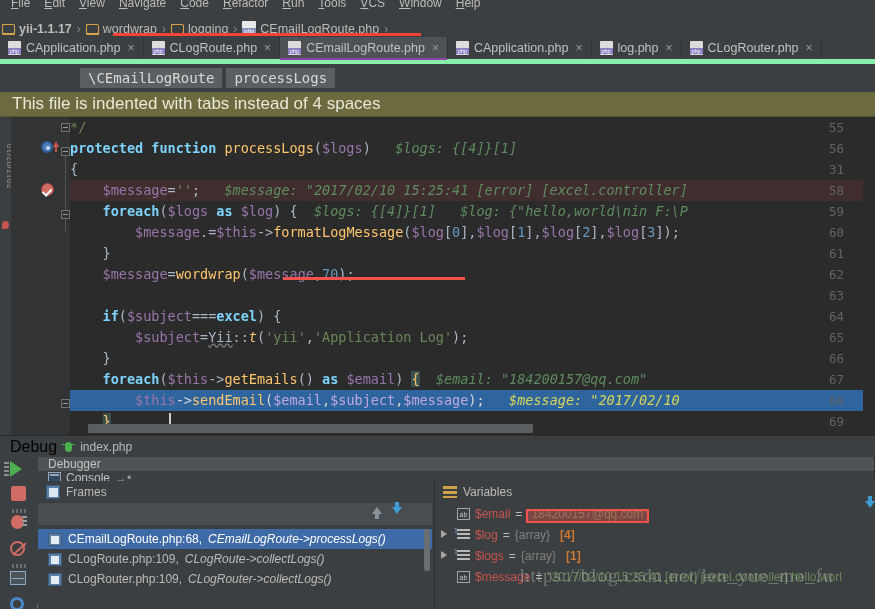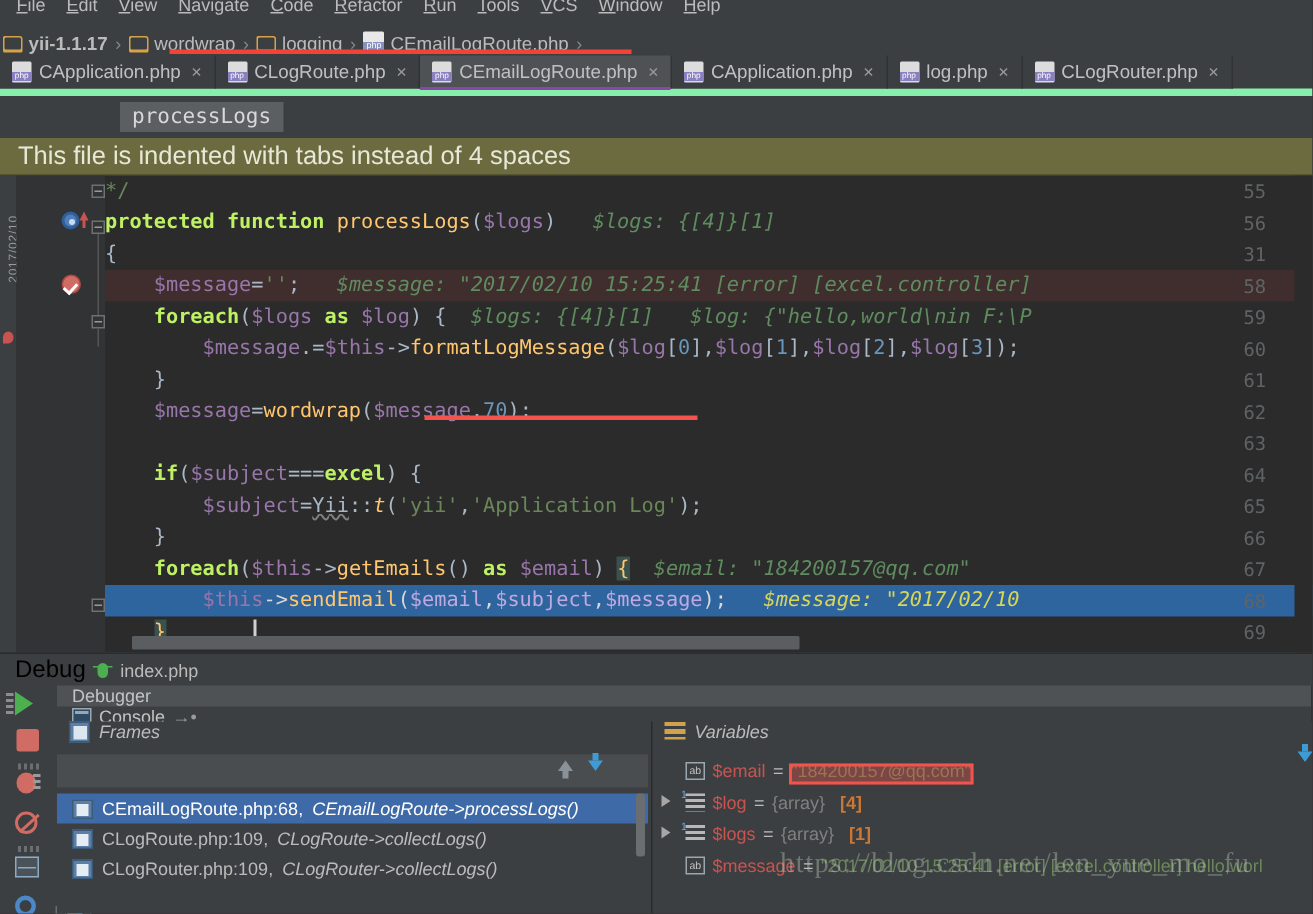--- a/index.html
+++ b/index.html
@@ -140,21 +140,21 @@
   .code {
     position: absolute; left: 70px; top: 0; width: 805px; height: 318px;
     font-family: "DejaVu Sans Mono", monospace; font-size: 13.5px;
     white-space: pre; color: #a9b7c6;
   }
   .cline { position: absolute; left: 0; height: 21px; line-height: 21px; white-space: pre; }
   .rowbg { position: absolute; left: 60px; width: 815px; height: 21px; }
   .rowbg.err { background: #402d2e; }
   .rowbg.sel { background: #2f659e; }
 
-  .kw { color: #bef264; font-weight: bold; }
+  .kw { color: #7dd3fc; font-weight: bold; }
   .fn { color: #ffc66d; }
   .var { color: #9876aa; }
   .str { color: #6a8759; }
   .num { color: #6897bb; }
   .pun { color: #a9b7c6; }
   .hint { color: #5f8c5f; font-style: italic; }
   .hintsel { color: #d6d65a; font-style: italic; }
   .brace-hl { background: #3b514d; color: #ffc66d; }
   .wavy { text-decoration: underline wavy #808080; text-decoration-skip-ink: none; }
 
@@ -273,21 +273,21 @@
   .console-ico:after {
     content:""; position:absolute; left:1px; top:1px; width:9px; height:2px; background:#9aa7b0;
   }
   .pinarrow { color: #9a9a9a; font-size: 12px; }
   .dsep { width: 1px; height: 16px; align-self: center; margin: 0 4px;
     background: repeating-linear-gradient(to bottom,#6b6e70 0 2px,transparent 2px 4px); }
   .dtool { width: 22px; height: 24px; display:flex; align-items:center; justify-content:center; }
   .dtool.boxed { background:#4f5457; outline:1px solid #6b6e70; }
 
   .frames-pane { position: absolute; top: 46px; left: 38px; width: 394px; height: 128px; background: #3c3f41; }
-  .pane-head { height: 22px; display: flex; align-items: flex-start; gap: 6px; padding-left: 8px; font-style: italic; }
+  .pane-head { height: 22px; display: flex; align-items: center; gap: 6px; padding-left: 8px; }
   .pane-head .ttl { color: #bbbbbb; font-size: 12px; }
   .frame-ico {
     width: 14px; height: 14px; background: #5b7fa6; border: 1px solid #3c5a78; position: relative;
   }
   .frame-ico:after {
     content:""; position:absolute; left:2px; top:2px; width:9px; height:9px;
     background:#dce6ef;
   }
   .vars-ico {
     width: 14px; height: 12px;
@@ -436,20 +436,21 @@
         <span class="x">×</span>
       </div>
       <div class="tab">
         <span class="mini-php"></span>
         <span>CLogRouter.php</span>
         <span class="x">×</span>
       </div>
     </div>
 
   <div class="navchips">
+    <span class="chip c1">\CEmailLogRoute</span>
     <span class="chip c2">processLogs</span>
   </div>
 
   <div class="warnstrip">
     <span>This file is indented with tabs instead of 4 spaces</span>
   </div>
 
   <div class="editor">
 
     <div class="leftstrip">

